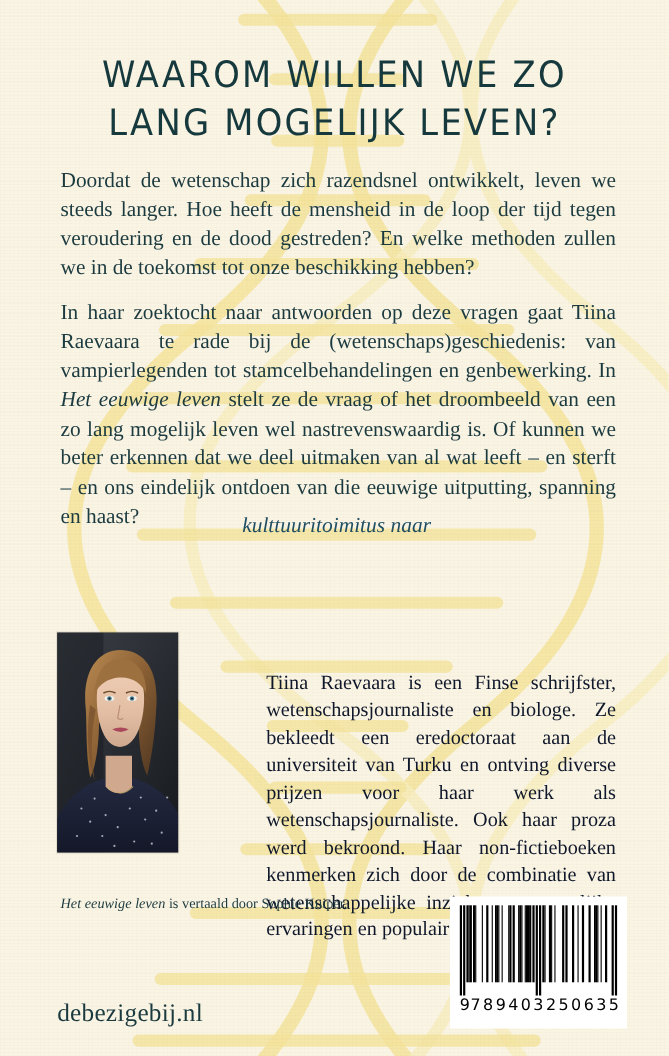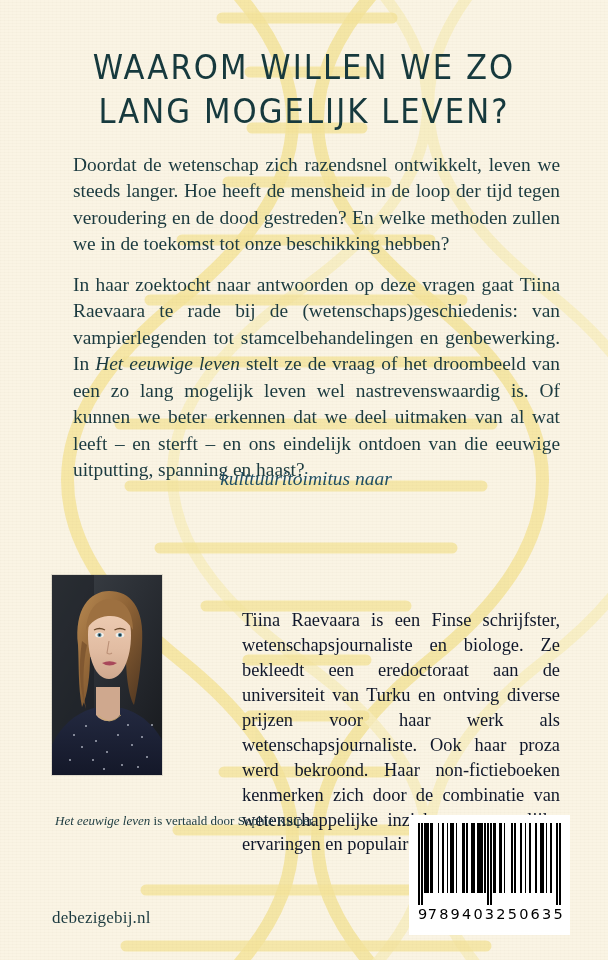--- a/index.html
+++ b/index.html
@@ -53,21 +53,21 @@
   
   .body-col {
     position:absolute;
     left:55px; top:152px; width:505px;
     color:#1b3a3f;
     font-size:19.4px;
     line-height:1.365;
     text-align:justify;
     hyphens:none;
   }
-  .body-col p { margin-bottom:14px;margin-left:18px; }
+  .body-col p { margin-bottom:14px; }
   .body-col p:last-child { margin-bottom:0; }
   .body-col i, .quote i, .translator i { font-style:italic; }
 
   
   .quote-block {
     position:absolute;
     left:60px; top:466px; width:492px;
     text-align:center;
     color:#1f4e63;
   }
@@ -111,21 +111,21 @@
     color:#1b3a3f;
     font-size:13px;
     line-height:1.38;
   }
 
   
   .imprint {
     position:absolute;
     left:52px; top:908px;
     color:#1b3a3f;
-    font-size:17px;
+    font-size:23px;
     letter-spacing:.2px;
   }
 
   
   .barcode-box {
     position:absolute;
     left:409px; top:815px;
     width:161px; height:120px;
     background:#ffffff;
     padding:8px 9px 4px 9px;

